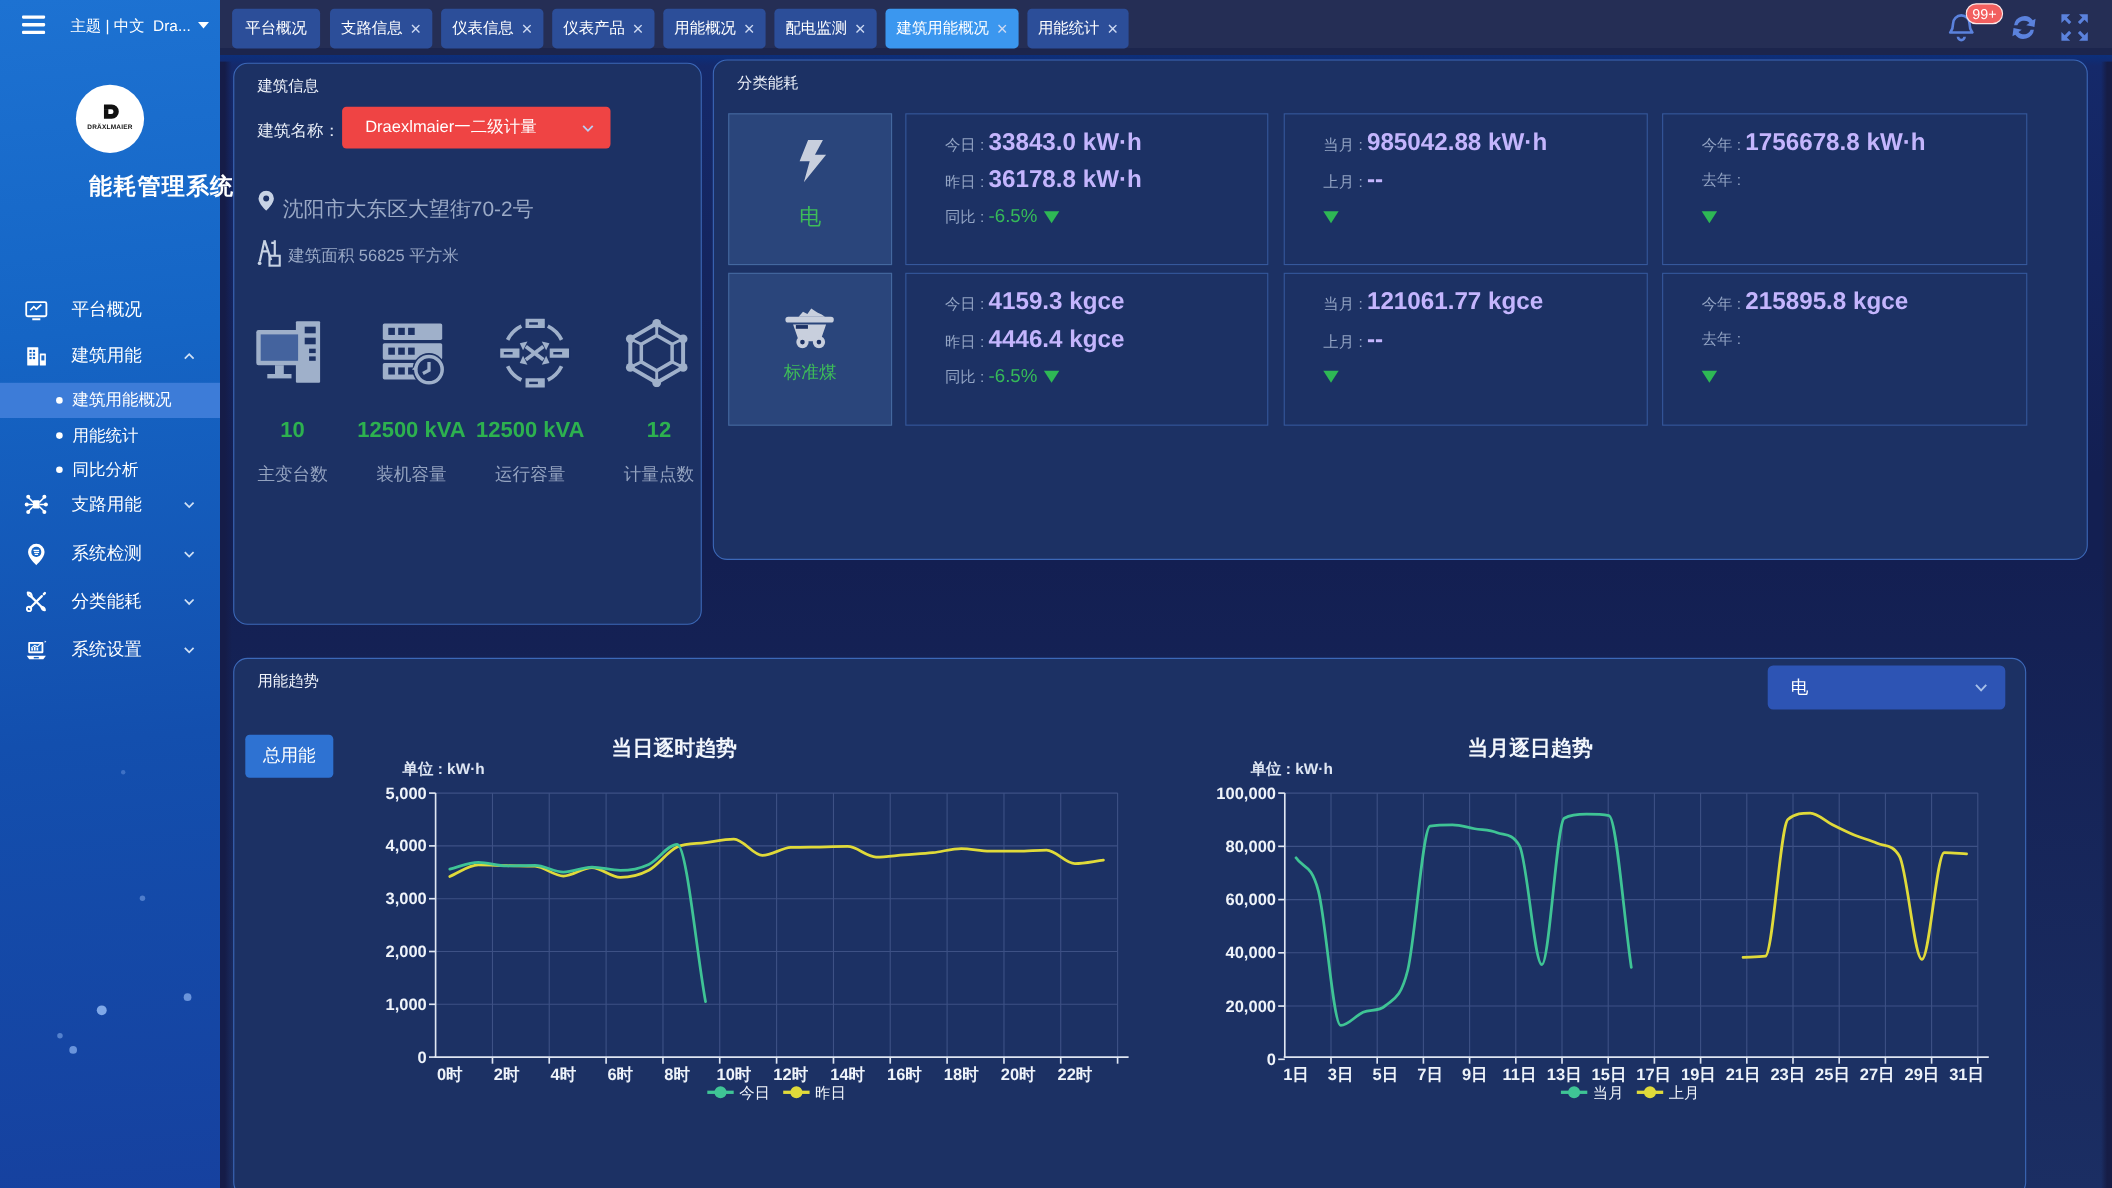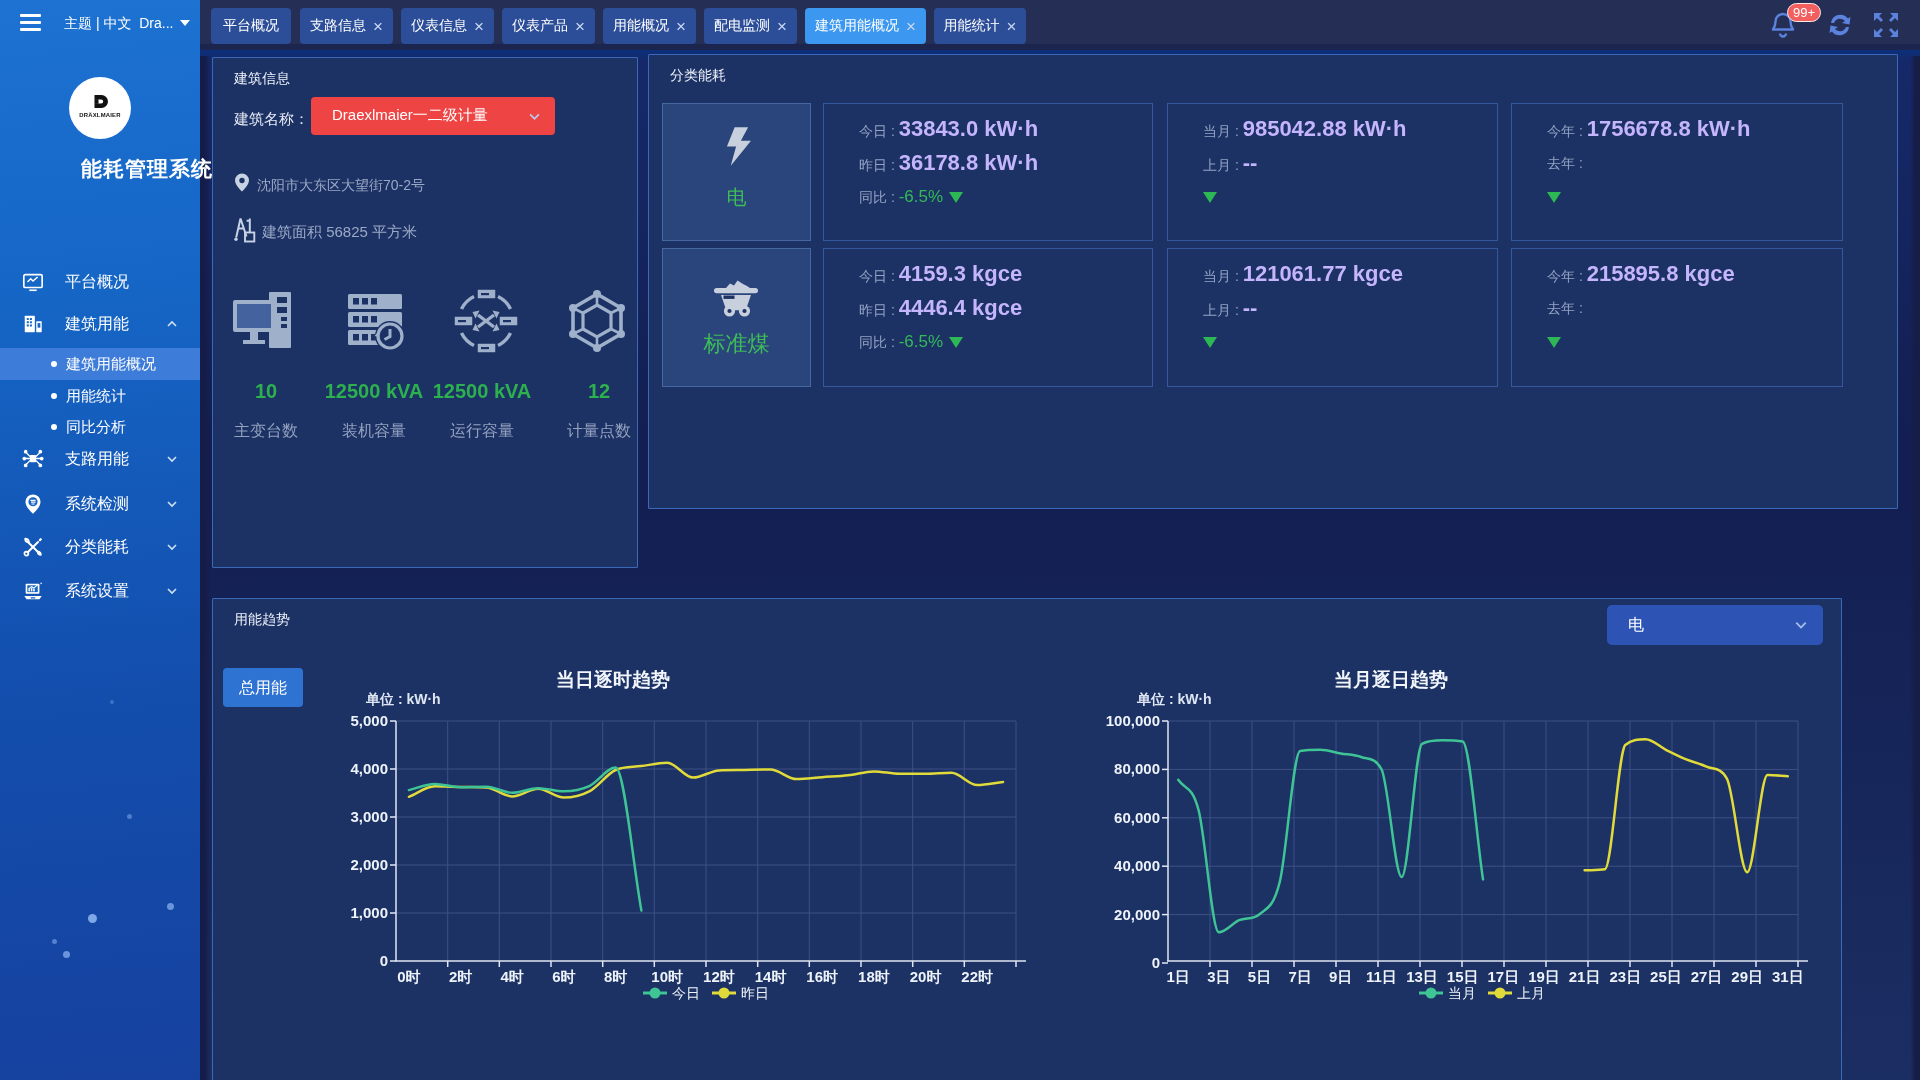--- a/index.html
+++ b/index.html
@@ -25,21 +25,21 @@
 
 #topbar { position:absolute; left:200px; top:0; width:1720px; height:50px; background:linear-gradient(180deg,#252e55 0 44px,#1c254d 44px 50px); }
 .tab { position:absolute; top:8px; height:36px; border-radius:4px; background:#2c4e99; color:#fff; font-size:14px;
   display:flex; align-items:center; justify-content:center; gap:7px; }
 .tab.active { background:#3b97ef; }
 .tab .x { font-size:17px; color:#cdd9f2; line-height:1; }
 .ticon { position:absolute; top:10px; width:30px; height:30px; }
 
 #main { position:absolute; left:200px; top:50px; width:1720px; height:1030px;
   background:linear-gradient(180deg,#0c2f7c 0px,#15296a 10px,#131f52 380px,#131f52 460px,#1b2e63 1030px); }
-.panel { position:absolute; background:#1c3164; border:1px solid #3c68b8; border-radius:1px; }
+.panel { position:absolute; background:#1c3164; border:1px solid #3c68b8; border-radius:13px; }
 .ptitle { position:absolute; left:21px; top:12px; color:#eef2fa; font-size:14px; }
 .bsel { position:absolute; left:98px; top:39px; width:244px; height:38px; background:#ef4444; border-radius:4px; }
 .bsel .tx { position:absolute; left:21px; top:9px; color:#fff; font-size:15px; }
 .grn { color:#2db14f; }
 
 .ccell { position:absolute; background:rgba(96,140,205,0.22); border:1px solid #44689f; }
 .ccard { position:absolute; border:1px solid #35589c; }
 .crow { position:absolute; left:35px; font-size:14px; color:#93a4c4; white-space:nowrap; line-height:24px; }
 .crow b { color:#c4b5fd; font-size:22px; font-weight:bold; }
 .crow .gv { color:#35b959; font-size:17px; }
@@ -64,21 +64,21 @@
       <div class="bsel">
           <span class="tx">Draexlmaier一二级计量</span>
         <svg style="position:absolute;right:14px;top:13px;" width="13" height="13" viewBox="0 0 12 12" fill="none" stroke="#b9cdf2" stroke-width="1.5">
             <path d="M2 4 L6 8.2 L10 4"></path>
           </svg>
       </div>
       <svg style="position:absolute;left:21px;top:115px;" width="16" height="19" viewBox="0 0 16 19" fill="#c7d2e4">
           <path d="M8 0.5 a7 7 0 0 1 7 7 c0 4.8-7 11-7 11 s-7-6.2-7-11 a7 7 0 0 1 7-7 Z"></path>
           <circle cx="8" cy="7.5" r="2.7" fill="#1c3164"></circle>
         </svg>
-      <div style="position:absolute;left:44px;top:119px;font-size:14px;color:#9aa9c6;">沈阳市大东区大望街70-2号</div>
+      <div style="position:absolute;left:44px;top:119px;font-size:19px;color:#9aa9c6;">沈阳市大东区大望街70-2号</div>
       <svg style="position:absolute;left:20px;top:158px;" width="23" height="27" viewBox="0 0 23 27" fill="none" stroke="#c7d2e4" stroke-width="2">
           <path d="M7.5 2.5 L3.2 21.5 M7.5 2.5 L13.5 20.5 M4.6 12.5 h5.6"></path>
           <circle cx="3" cy="23.3" r="1.7" fill="#c7d2e4" stroke="none"></circle>
           <path d="M16.8 2.5 V16.5 M16.8 4.8 h-3.2"></path>
           <rect x="12" y="16.5" width="9.3" height="9" stroke-width="1.9"></rect>
         </svg>
       <div style="position:absolute;left:49px;top:165px;font-size:15px;color:#9aa9c6;">建筑面积 56825 平方米</div>
 
       <svg style="position:absolute;left:18px;top:232px;" width="70" height="62" viewBox="0 0 70 62" fill="#9fb0ca">
         <rect x="38" y="2" width="22" height="56" rx="1"></rect>
@@ -189,21 +189,21 @@
         <svg style="position:absolute;left:50px;top:28px;" width="46" height="40" viewBox="0 0 46 40" fill="#c8cfdd">
             <path d="M13 11 L17 6.5 L21 8.5 L24.5 3.5 L30 7 L34 9 L37 11 Z"></path>
             <rect x="1" y="11" width="44" height="5.2" rx="2.6"></rect>
             <path d="M8 18 H38 L33.5 31 a3 3 0 0 1 -2.9 2.2 H15.4 a3 3 0 0 1 -2.9 -2.2 Z"></path>
             <rect x="10.5" y="18.5" width="11" height="3.4" fill="#1c3164"></rect>
             <circle cx="16.5" cy="34" r="5.6"></circle>
             <circle cx="16.5" cy="34" r="2.1" fill="#1c3164"></circle>
             <circle cx="31.5" cy="34" r="5.6"></circle>
             <circle cx="31.5" cy="34" r="2.1" fill="#1c3164"></circle>
           </svg>
-        <div style="position:absolute;left:0;top:80px;width:100%;text-align:center;font-size:22px;color:#3dbd58;">标准煤</div>
+        <div style="position:absolute;left:0;top:80px;width:100%;text-align:center;font-size:16px;color:#3dbd58;">标准煤</div>
       </div>
       <div class="ccard" style="left:174px;top:193px;width:330px;height:139px;">
         <div class="crow" style="top:13px;">今日 : <b>4159.3 kgce</b></div>
         <div class="crow" style="top:47px;">昨日 : <b>4446.4 kgce</b></div>
         <div class="crow" style="top:81px;">同比 : <span class="gv">-6.5%</span><span class="tri"></span></div>
       </div>
       <div class="ccard" style="left:518px;top:193px;width:331px;height:139px;">
         <div class="crow" style="top:13px;">当月 : <b>121061.77 kgce</b></div>
         <div class="crow" style="top:47px;">上月 : <b>--</b></div>
         <div class="crow" style="top:81px;"><span class="tri" style="margin-left:0"></span></div>

